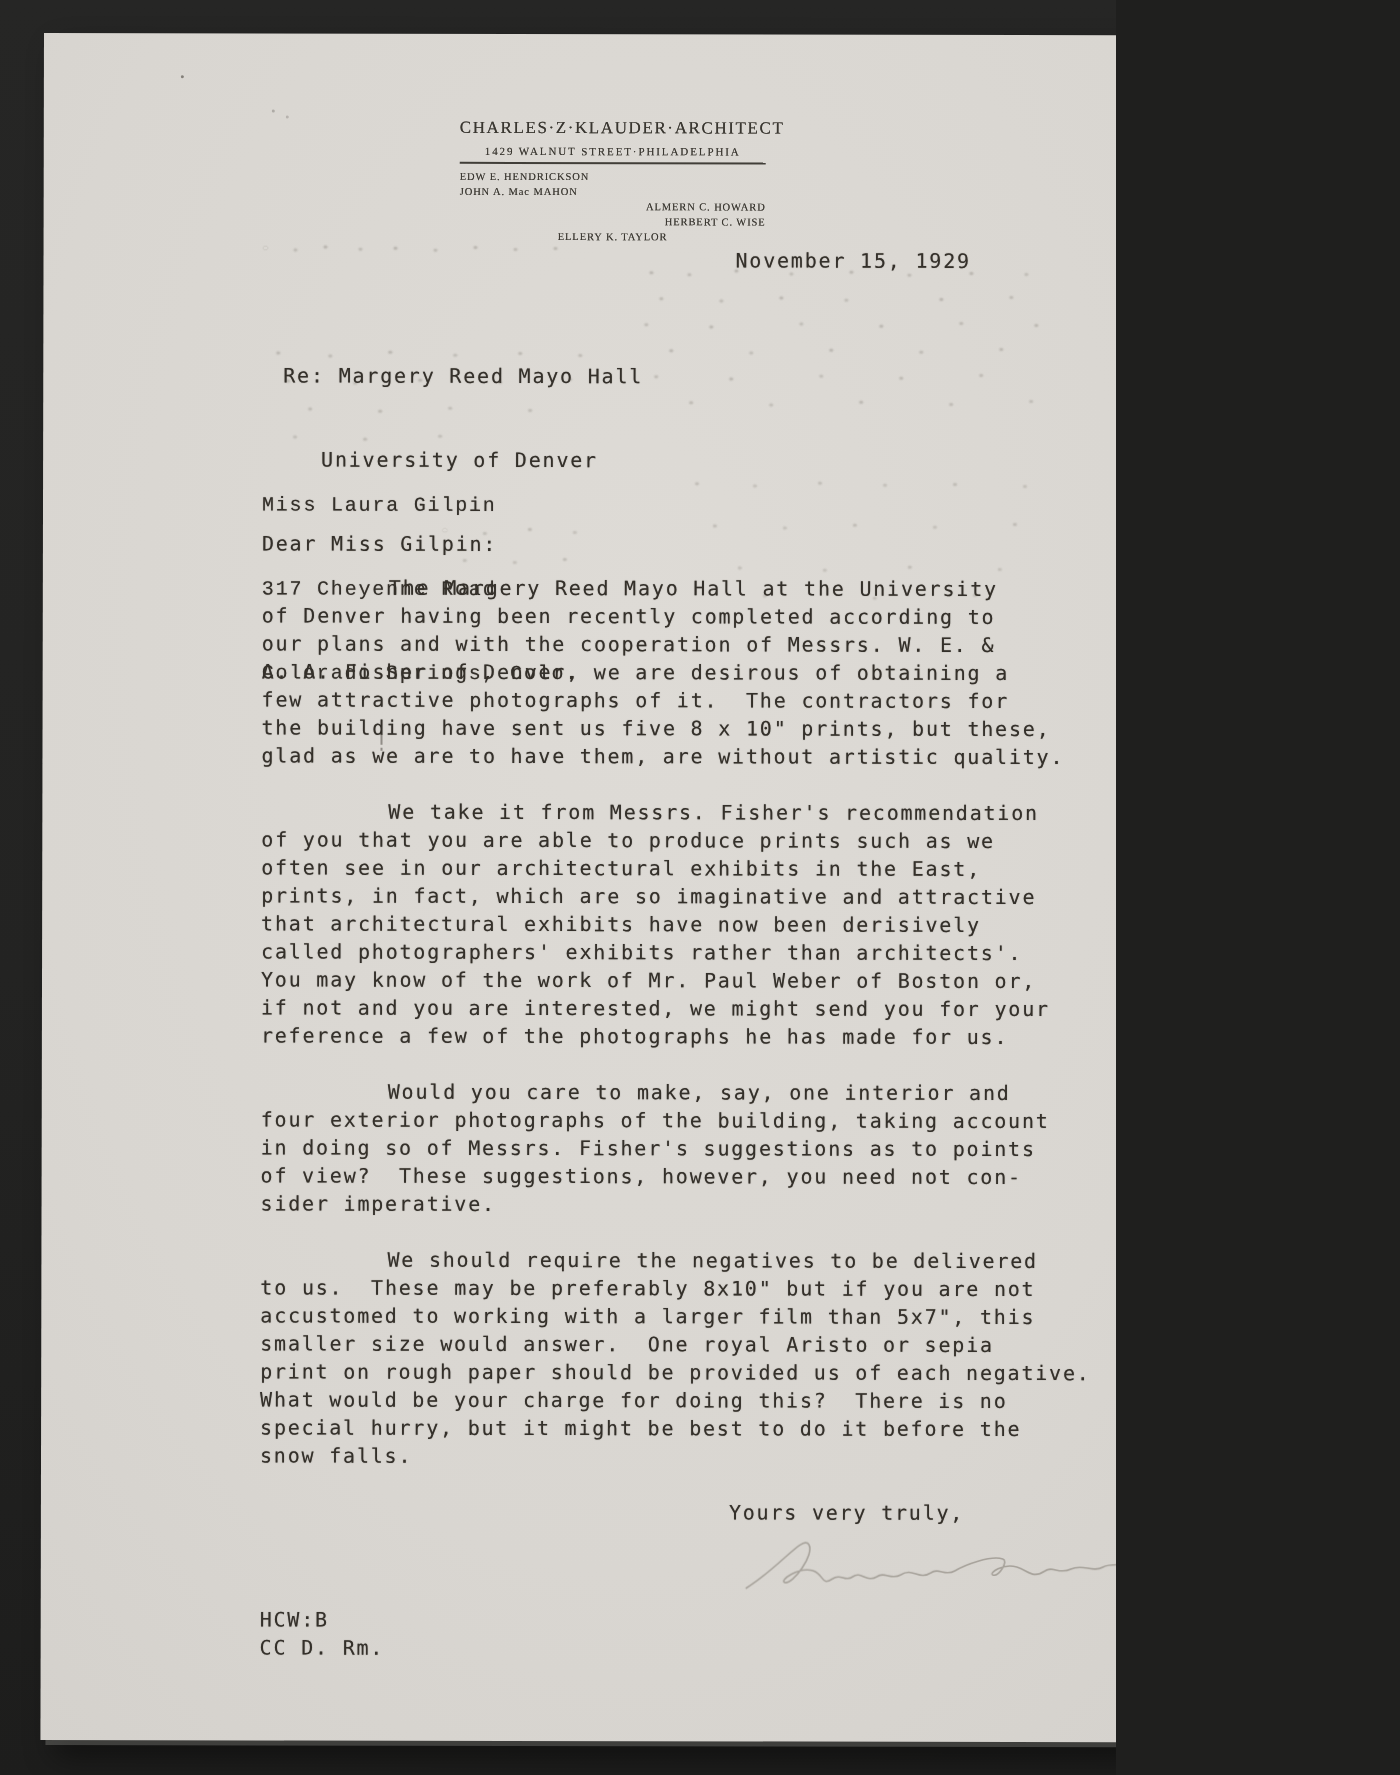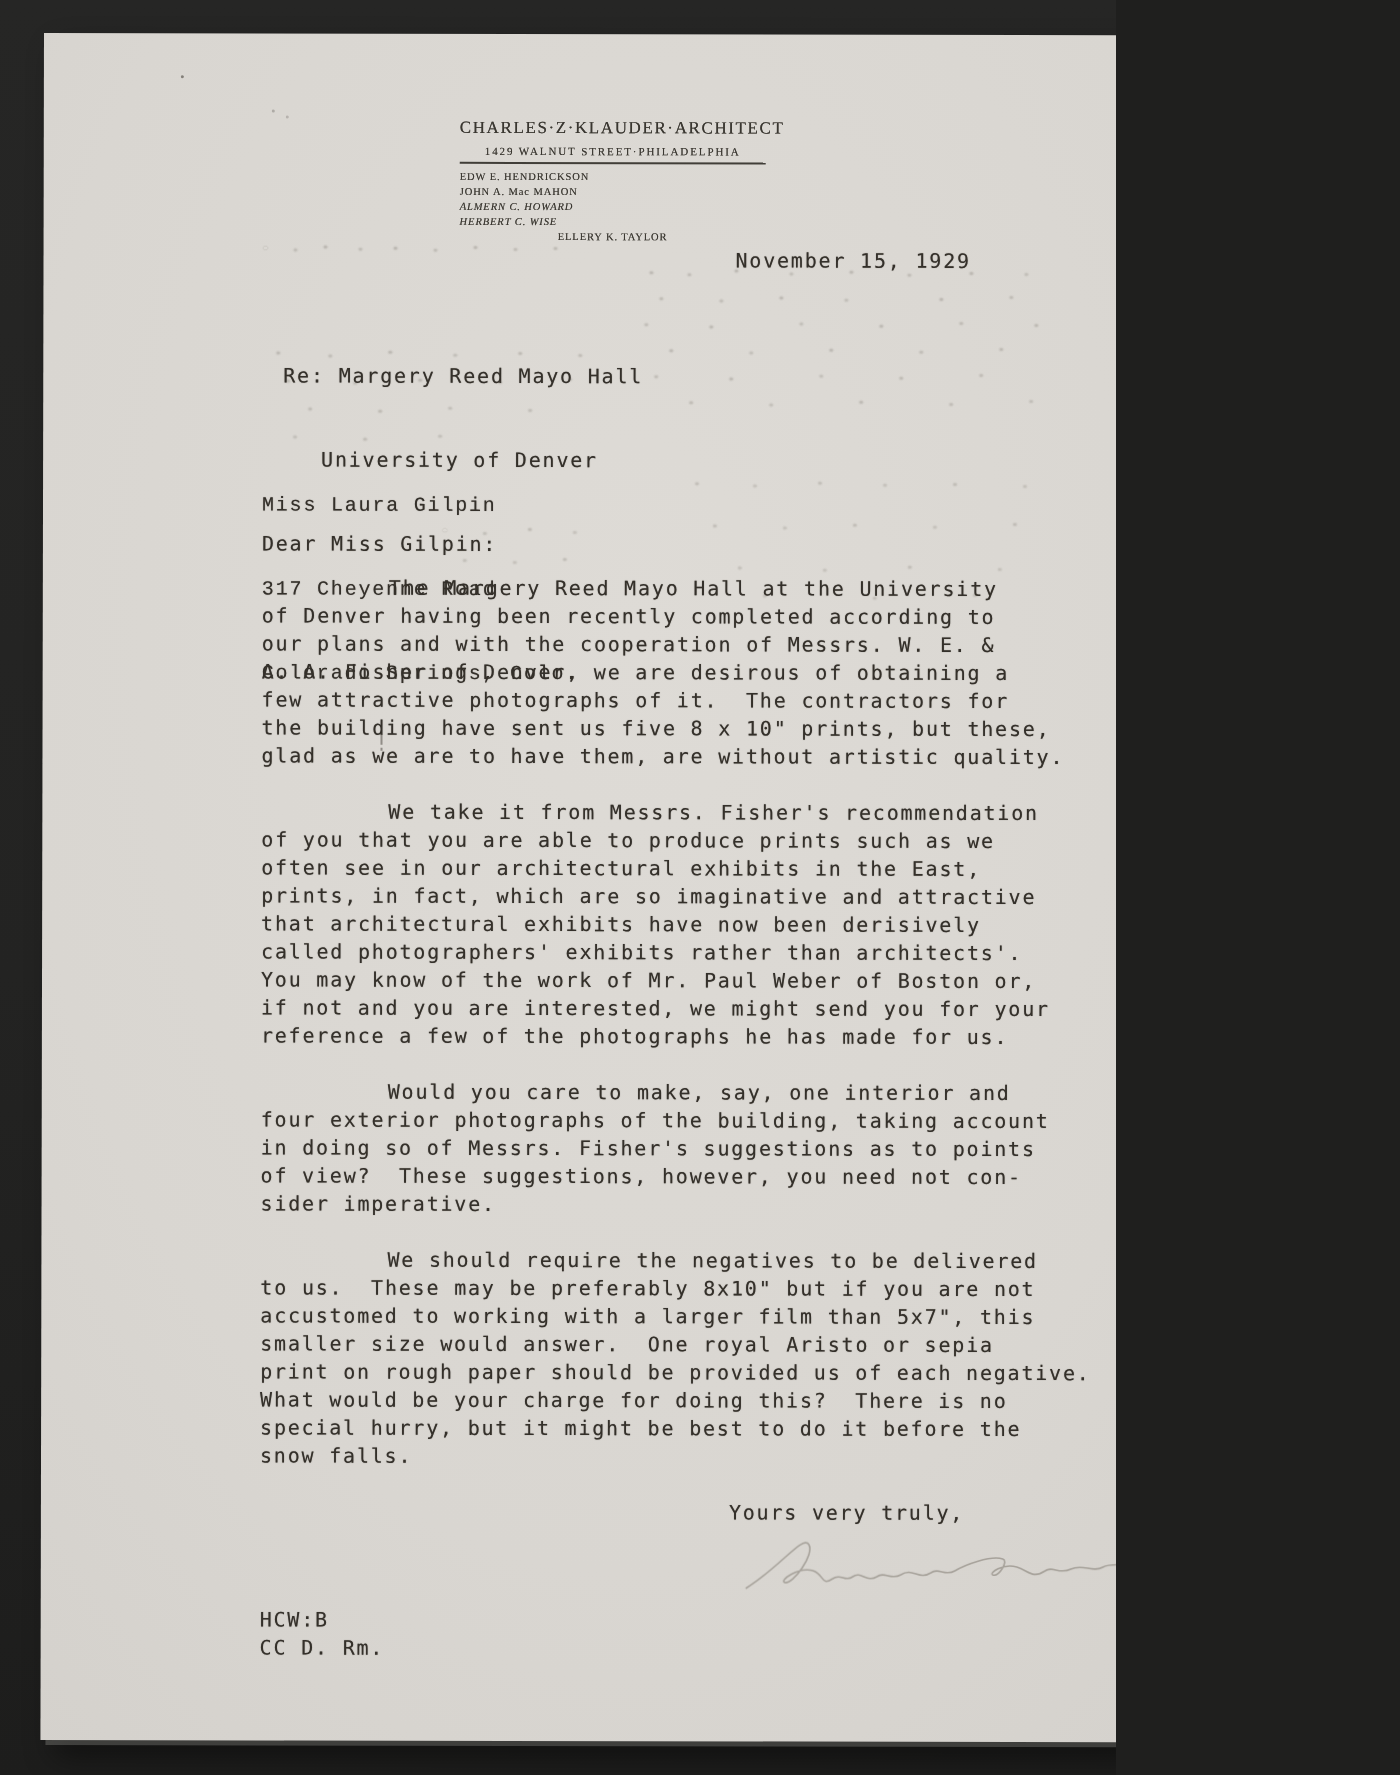--- a/index.html
+++ b/index.html
@@ -17,21 +17,21 @@
   
   .letterhead{
     position:absolute;left:416px;top:84px;width:306px;text-align:center;
     color:#3a3731;font-family:"Liberation Serif","DejaVu Serif",serif;
   }
   .lh-name{font-size:17px;letter-spacing:1.6px;white-space:nowrap;text-shadow:0 0 .5px rgba(58,55,49,.8);}
   .lh-address{font-size:11px;letter-spacing:1.9px;margin-top:7px;white-space:nowrap;text-shadow:0 0 .4px rgba(58,55,49,.7);}
   .lh-rule{border-top:2px solid #413e38;margin-top:5px;}
   .lh-names{display:flex;justify-content:space-between;margin-top:5px;font-size:10.5px;letter-spacing:.9px;text-shadow:0 0 .4px rgba(58,55,49,.7);flex-direction:column;}
   .lh-col{text-align:left;line-height:15px;white-space:nowrap;}
-  .lh-col.right{font-style:italic;}
+  .lh-col.right{text-align:right;}
   .lh-center{font-size:10.5px;letter-spacing:.9px;line-height:15px;white-space:nowrap;text-shadow:0 0 .4px rgba(58,55,49,.7);}
   
   .tw{
     position:absolute;color:#34302a;font-size:20px;letter-spacing:1.8px;
     line-height:28px;white-space:pre-wrap;
     text-shadow:0 0 1px rgba(52,48,42,0.55);
   }
   .date{left:692px;top:212px;}
   .re-block{left:240px;top:272px;}
   .re-line2{margin-left:38px;}

